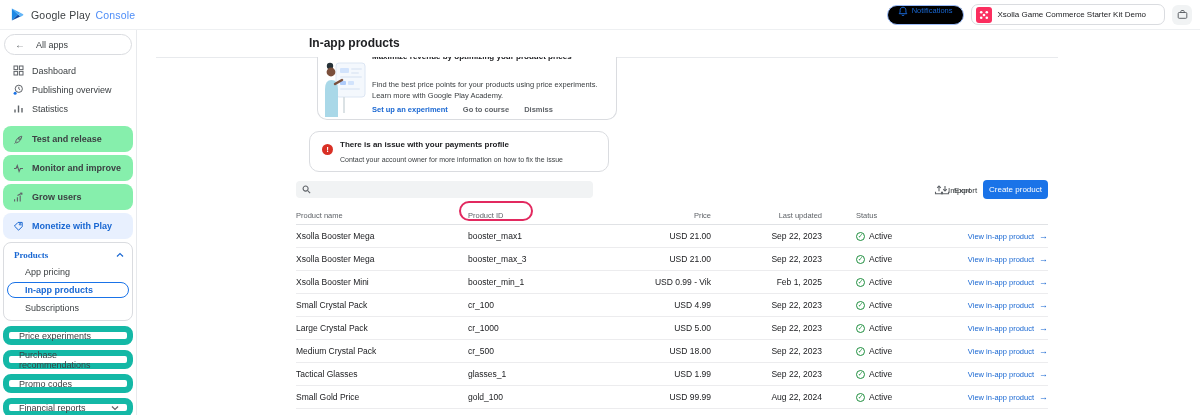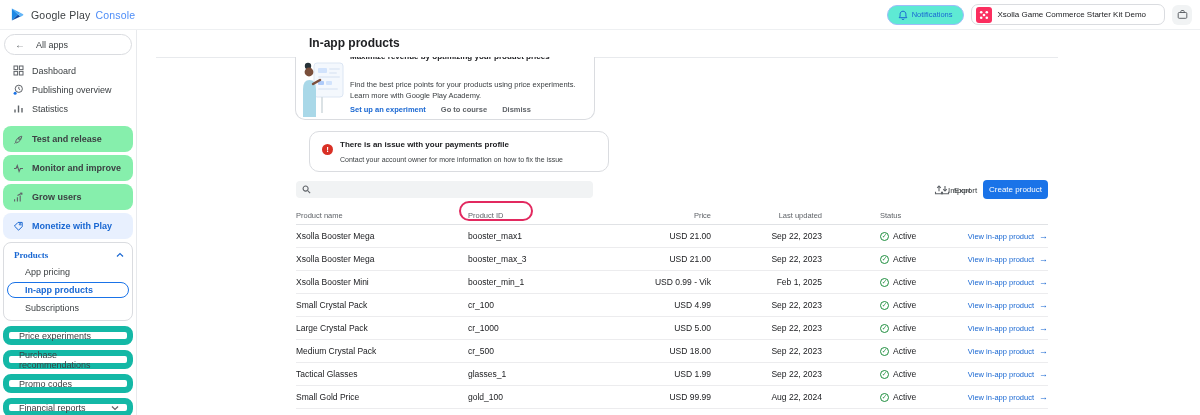--- a/index.html
+++ b/index.html
@@ -8,22 +8,22 @@
   #app { position:relative; width:1200px; height:415px; background:#fff; }
 
   
   .topbar { position:absolute; left:0; top:0; width:1200px; height:30px; background:#fff;
             border-bottom:1px solid #eef0f2; display:flex; align-items:center; justify-content:space-between;
             padding:0 8px 0 10px; z-index:5; }
   .brand { display:flex; align-items:center; gap:6px; }
   .brand-name { font-size:10.5px; color:#3c4043; letter-spacing:.2px; }
   .brand-suffix { font-size:10.5px; color:#4e8df7; letter-spacing:.2px; margin-left:-1px; }
   .topbar-right { display:flex; align-items:center; gap:7px; }
-  .notif-btn { display:flex; align-items:center; gap:4px; height:20px; padding:0 10px;
-               border:1px solid #9dbdf9; border-radius:11px; background:#5eead4; color:#1967d2; font-size:7.5px; cursor:pointer; }
+  .notif-btn { display:flex; gap:4px; height:20px; padding:0 10px;
+               border:1px solid #9dbdf9; border-radius:11px; background:#000000; color:#1967d2; font-size:7.5px; cursor:pointer; }
   .app-pill { display:flex; align-items:center; gap:6px; height:21px; padding:0 18px 0 4px;
               border:1px solid #dadce0; border-radius:7px; background:#fff; font-size:8px; color:#202124; cursor:pointer; }
   .org-btn { width:20px; height:20px; border-radius:6px; background:#f1f3f4; display:flex; align-items:center; justify-content:center; cursor:pointer; }
 
   
   .sidebar { position:absolute; left:0; top:30px; width:137px; bottom:0; background:#fff;
              border-right:1px solid #e8eaed; overflow:hidden; }
   .all-apps { margin:4px; height:21px; border:1px solid #dadce0; border-radius:12px;
               display:flex; align-items:center; gap:11px; padding:0 10px; font-size:9px; color:#3c4043; cursor:pointer; }
   .back-arrow { color:#5f6368; font-size:10px; }
@@ -43,21 +43,21 @@
                        padding-left:17px; color:#1967d2; font-weight:700; height:16px; }
   .outline-card { margin:5px 3px 0 3px; height:19px; border:6px solid #14b8a6; border-radius:8px; background:#fff;
                   display:flex; align-items:center; justify-content:space-between; padding:0 8px 0 10px;
                   font-size:9px; color:#3c4043; cursor:pointer; }
 
   
   .main { position:absolute; left:137px; top:30px; right:0; bottom:0; background:#fff; }
   .page-title { position:absolute; left:172px; top:6px; font-size:12px; font-weight:700; color:#202124; }
   .header-divider { position:absolute; left:19px; top:27px; width:902px; border-top:1px solid #e8eaed; }
 
-  .promo-card { position:absolute; left:158px; top:27px; width:300px; height:63px;
+  .promo-card { position:absolute; left:180px; top:27px; width:300px; height:63px;
                 border:1px solid #dadce0; border-top:none; border-radius:0 0 10px 10px;
                 padding:0 0 0 54px; overflow:hidden; background:#fff; }
   .promo-illustration { position:absolute; left:4px; top:2px; }
   .promo-title-clip { height:6px; overflow:hidden; }
   .promo-title { display:block; font-size:8px; font-weight:700; line-height:12px; margin-top:-6px;
                  color:#202124; white-space:nowrap; }
   .promo-body { margin-top:16px; font-size:7.5px; line-height:11px; color:#3c4043; }
   .promo-actions { margin-top:4px; display:flex; gap:15px; font-size:7.5px; font-weight:700; }
   .promo-primary { color:#1967d2; cursor:pointer; }
   .promo-secondary, .promo-dismiss { color:#5f6368; cursor:pointer; }
@@ -84,21 +84,21 @@
   .create-btn { position:absolute; left:846px; top:150px; width:65px; height:19px; background:#1a73e8;
                 color:#fff; border:none; border-radius:4px; font-size:8px; font-family:"Liberation Sans",sans-serif;
                 cursor:pointer; }
 
   
   .table { position:absolute; left:159px; top:176px; width:752px; }
   .thead, .trow { display:grid; grid-template-columns:172px 148px 95px 111px 130px 1fr; align-items:center; }
   .thead { height:19px; border-bottom:1px solid #e0e2e5; font-size:7.5px; color:#5f6368; }
   .trow { height:23px; border-bottom:1px solid #ececee; font-size:8.5px; color:#202124; }
   .c.price, .c.updated { text-align:right; }
-  .c.status { padding-left:18px; display:flex; align-items:center; gap:4px;margin-left:40px; }
+  .c.status { padding-left:34px; display:flex; align-items:center; gap:4px; }
   .c.id { position:relative; }
   .check { display:inline-flex; width:9px; height:9px; border:1px solid #1e8e3e; border-radius:50%;
            color:#1e8e3e; font-size:6.5px; align-items:center; justify-content:center; line-height:1; }
   .c.link { justify-self:end; display:flex; align-items:center; gap:5px; color:#1967d2; font-size:7.5px; cursor:pointer; }
   .c.link .arr { font-size:9px; }
   .annotation { position:absolute; left:-9px; top:-10px; width:74px; height:20px;
                 border:2.5px solid #e2295f; border-radius:11px; pointer-events:none; }
 
   svg { display:block; }
 </style>

